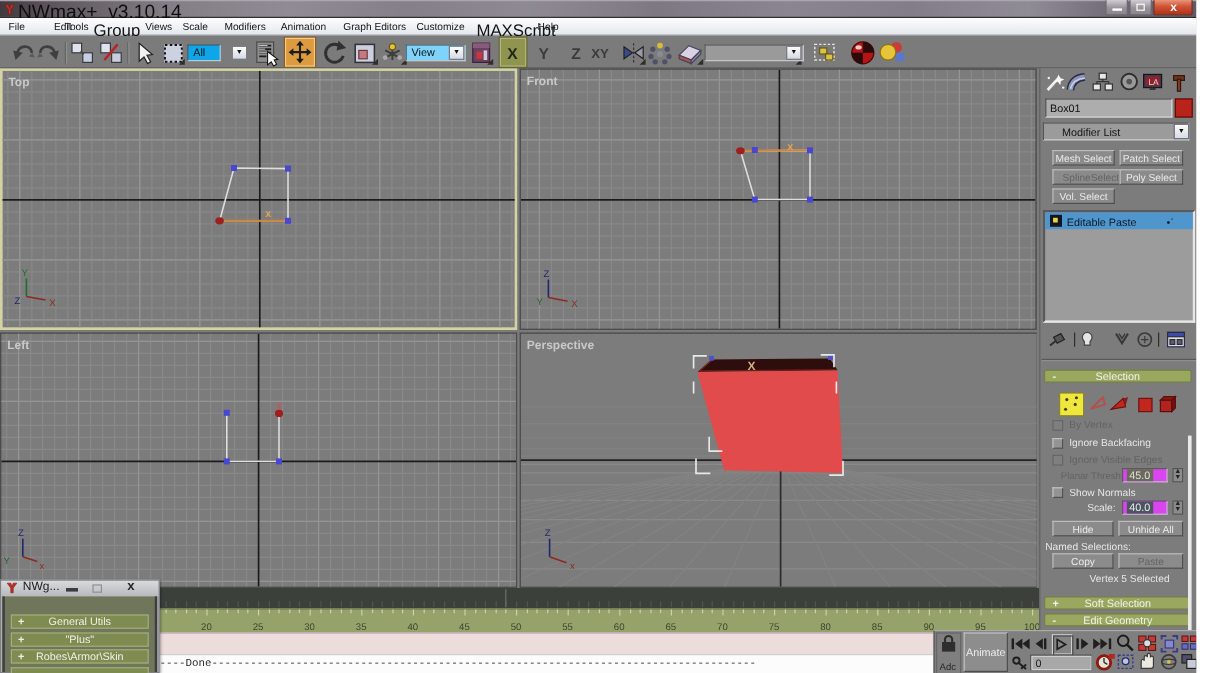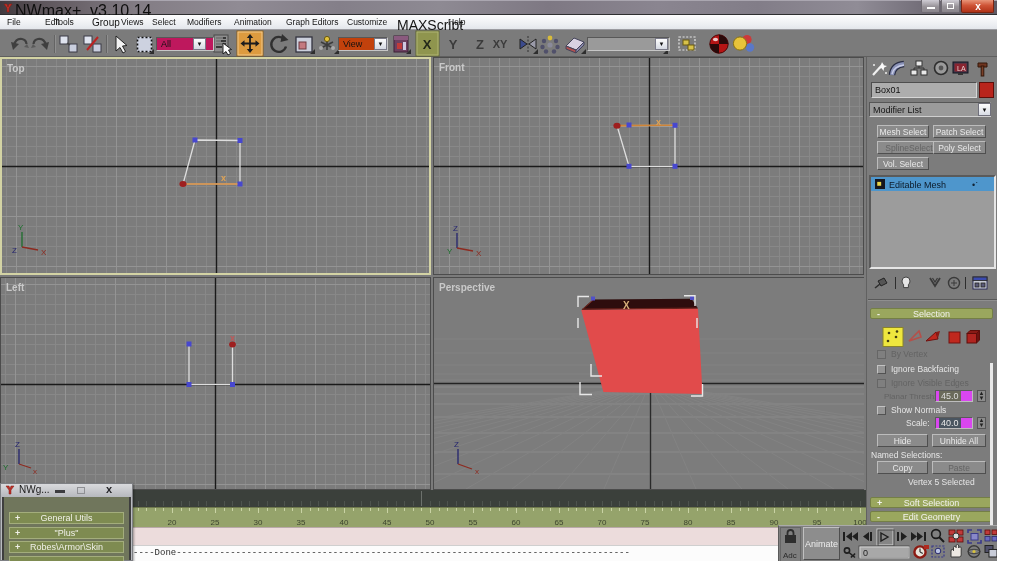--- a/index.html
+++ b/index.html
@@ -25,23 +25,23 @@
 <div class="abs" style="left:921px;top:0;width:19px;height:13px;background:linear-gradient(#cfccd4,#989399 55%,#8a858c);border:1px solid #6f6a72;border-top:none;border-radius:0 0 2px 2px"></div>
 <div class="abs" style="left:927px;top:7px;width:8px;height:2px;background:#fdfdfd"></div>
 <div class="abs" style="left:941px;top:0;width:19px;height:13px;background:linear-gradient(#cfccd4,#989399 55%,#8a858c);border:1px solid #6f6a72;border-top:none;border-radius:0 0 2px 2px"></div>
 <div class="abs" style="left:947px;top:3px;width:7px;height:6px;border:1px solid #fdfdfd"></div>
 <div class="abs" style="left:961px;top:0;width:33px;height:13px;background:linear-gradient(#e89579,#cf5436 45%,#b03218);border:1px solid #7c2410;border-top:none;border-radius:0 0 2px 2px"></div>
 <div class="abs" style="left:972px;top:0px;width:12px;height:12px;color:#fff;font-size:10px;font-weight:bold;text-align:center;line-height:13px">x</div>
 <div class="abs" style="left:0;top:15px;width:997px;height:15px;background:linear-gradient(#fdfdfe,#eceef2 70%,#e3e6eb);border-bottom:1px solid #9b9ba1"></div>
 <div class="abs" style="left:7px;top:17px;font-size:8.5px;color:#141414">File</div>
 <div class="abs" style="left:45px;top:17px;font-size:8.5px;color:#141414">Edit</div>
 <div class="abs" style="left:54px;top:17px;font-size:8.5px;color:#141414">Tools</div>
-<div class="abs" style="left:92px;top:17px;font-size:10px;color:#141414">Group</div>
+<div class="abs" style="left:78px;top:17px;font-size:14px;color:#141414">Group</div>
 <div class="abs" style="left:121px;top:17px;font-size:8.5px;color:#141414">Views</div>
-<div class="abs" style="left:152px;top:17px;font-size:8.5px;color:#141414">Select</div>
+<div class="abs" style="left:152px;top:17px;font-size:8.5px;color:#141414">Scale</div>
 <div class="abs" style="left:187px;top:17px;font-size:8.5px;color:#141414">Modifiers</div>
 <div class="abs" style="left:234px;top:17px;font-size:8.5px;color:#141414">Animation</div>
 <div class="abs" style="left:286px;top:17px;font-size:8.5px;color:#141414">Graph Editors</div>
 <div class="abs" style="left:347px;top:17px;font-size:8.5px;color:#141414">Customize</div>
 <div class="abs" style="left:397px;top:17px;font-size:14px;color:#141414">MAXScript</div>
 <div class="abs" style="left:448px;top:17px;font-size:8.5px;color:#141414">Help</div>
 <div class="abs" style="left:0;top:30px;width:997px;height:27px;background:#7b7b7b;border-bottom:1px solid #5f5f5f"></div>
 <svg class="abs" style="left:0;top:30px" width="780" height="27">
     <path d="M14 15 Q16 8 22 9 Q26 9.6 26.5 14" fill="none" stroke="#3f3f3f" stroke-width="2.2"></path>
     <path d="M11 12 L19 14 L13 20 Z" fill="#3f3f3f"></path>
@@ -129,23 +129,23 @@
     <circle cx="750" cy="17.5" r="4.2" fill="#5a78c8"></circle>
     <circle cx="740" cy="13.5" r="6.6" fill="#e8c43a" stroke="#8a7210"></circle>
     <path d="M149 24 l5 0 l0 -5 Z" fill="#2e2e2e"></path>
     <path d="M310 24 l5 0 l0 -5 Z" fill="#2e2e2e"></path>
     <path d="M334 24 l5 0 l0 -5 Z" fill="#2e2e2e"></path>
     <path d="M406 24 l5 0 l0 -5 Z" fill="#2e2e2e"></path>
     <path d="M533 24 l5 0 l0 -5 Z" fill="#2e2e2e"></path>
     <path d="M581 24 l5 0 l0 -5 Z" fill="#2e2e2e"></path>
     <path d="M663 24 l5 0 l0 -5 Z" fill="#2e2e2e"></path>
   </svg>
-<div class="abs" style="left:156px;top:37px;width:58px;height:14px;background:#be185d;border-top:1px solid #585858;border-left:1px solid #585858;border-bottom:1px solid #c6c6c6;border-right:1px solid #c6c6c6;font-size:9px;color:#111;line-height:13px;padding-left:4px">All</div>
+<div class="abs" style="left:156px;top:37px;width:28px;height:14px;background:#0ea5e9;border-top:1px solid #585858;border-left:1px solid #585858;border-bottom:1px solid #c6c6c6;border-right:1px solid #c6c6c6;font-size:9px;color:#111;line-height:13px;padding-left:4px">All</div>
 <div class="abs" style="left:193px;top:38px;width:13px;height:12px;background:linear-gradient(#fdfdfd,#d5d9e2);border:1px solid #7a7a88;font-size:6px;text-align:center;line-height:11px;color:#111">▼</div>
-<div class="abs" style="left:338px;top:37px;width:50px;height:14px;background:#c2410c;border-top:1px solid #585858;border-left:1px solid #585858;border-bottom:1px solid #c6c6c6;border-right:1px solid #c6c6c6;font-size:9px;color:#111;line-height:13px;padding-left:4px">View</div>
+<div class="abs" style="left:338px;top:37px;width:50px;height:14px;background:#7dd3fc;border-top:1px solid #585858;border-left:1px solid #585858;border-bottom:1px solid #c6c6c6;border-right:1px solid #c6c6c6;font-size:9px;color:#111;line-height:13px;padding-left:4px">View</div>
 <div class="abs" style="left:374px;top:38px;width:13px;height:12px;background:linear-gradient(#fdfdfd,#d5d9e2);border:1px solid #7a7a88;font-size:6px;text-align:center;line-height:11px;color:#111">▼</div>
 <div class="abs" style="left:587px;top:37px;width:83px;height:14px;background:#9a9a9a;border-top:1px solid #585858;border-left:1px solid #585858;border-bottom:1px solid #c6c6c6;border-right:1px solid #c6c6c6"></div>
 <div class="abs" style="left:655px;top:38px;width:13px;height:12px;background:linear-gradient(#fdfdfd,#d5d9e2);border:1px solid #7a7a88;font-size:6px;text-align:center;line-height:11px;color:#111">▼</div>
 <div class="abs" style="left:0;top:57px;width:431px;height:218px;background:#d3d3a4"></div>
 <svg class="abs" style="left:2px;top:59px" width="427" height="214">
 <rect x="0" y="0" width="427" height="214" fill="#7c7c7c"></rect>
     <path d="M4.5 0V214M14.5 0V214M24.5 0V214M34.5 0V214M44.5 0V214M54.5 0V214M64.5 0V214M74.5 0V214M84.5 0V214M94.5 0V214M104.5 0V214M114.5 0V214M124.5 0V214M134.5 0V214M144.5 0V214M154.5 0V214M164.5 0V214M174.5 0V214M184.5 0V214M194.5 0V214M204.5 0V214M214.5 0V214M224.5 0V214M234.5 0V214M244.5 0V214M254.5 0V214M264.5 0V214M274.5 0V214M284.5 0V214M294.5 0V214M304.5 0V214M314.5 0V214M324.5 0V214M334.5 0V214M344.5 0V214M354.5 0V214M364.5 0V214M374.5 0V214M384.5 0V214M394.5 0V214M404.5 0V214M414.5 0V214M424.5 0V214M0 7.5H427M0 17.5H427M0 27.5H427M0 37.5H427M0 47.5H427M0 57.5H427M0 67.5H427M0 77.5H427M0 87.5H427M0 97.5H427M0 107.5H427M0 117.5H427M0 127.5H427M0 137.5H427M0 147.5H427M0 157.5H427M0 167.5H427M0 177.5H427M0 187.5H427M0 197.5H427M0 207.5H427" stroke="#888888" stroke-width="1"></path>
     <path d="M14.5 0V214M64.5 0V214M114.5 0V214M164.5 0V214M214.5 0V214M264.5 0V214M314.5 0V214M364.5 0V214M414.5 0V214M0 7.5H427M0 57.5H427M0 107.5H427M0 157.5H427M0 207.5H427" stroke="#949494" stroke-width="1"></path>
     <path d="M214.5 0V214M0 107.5H427" stroke="#1a1a1a" stroke-width="1.4"></path>
 <path d="M193 81 L238 81.5 L238 125 L181 125 Z" fill="none" stroke="#dedede" stroke-width="1.3"></path>
@@ -540,32 +540,32 @@
       <text x="4" y="9.5" font-size="7" fill="#e8d0d0" font-family="Liberation Sans">LA</text>
       <rect x="5" y="12" width="5" height="2" fill="#333"></rect>
     </g>
     <g transform="translate(109,3)">
       <path d="M3 3 h9 v4 h-9 Z" fill="#6e3520" stroke="#35180a"></path>
       <rect x="6.2" y="6" width="2.6" height="10" fill="#7a4028" stroke="#35180a"></rect>
     </g>
   </svg>
 <div class="abs" style="left:871px;top:82px;width:106px;height:16px;background:#adadad;border-top:1px solid #4e4e4e;border-left:1px solid #4e4e4e;border-bottom:1px solid #d6d6d6;border-right:1px solid #d6d6d6;font-size:9px;color:#101010;line-height:15px;padding-left:3px">Box01</div>
 <div class="abs" style="left:979px;top:82px;width:15px;height:16px;background:#b8241c;border:1px solid #5e0e0a"></div>
-<div class="abs" style="left:869px;top:102px;width:122px;height:15px;background:#9b9b9b;border-top:1px solid #565656;border-left:1px solid #565656;border-bottom:1px solid #cfcfcf;border-right:1px solid #cfcfcf;font-size:9px;color:#141414;line-height:14px;padding-left:3px">Modifier List</div>
+<div class="abs" style="left:869px;top:102px;width:122px;height:15px;background:#9b9b9b;border-top:1px solid #565656;border-left:1px solid #565656;border-bottom:1px solid #cfcfcf;border-right:1px solid #cfcfcf;font-size:9px;color:#141414;line-height:14px;padding-left:15px">Modifier List</div>
 <div class="abs" style="left:978px;top:103px;width:13px;height:13px;background:linear-gradient(#fdfdfd,#d8dce4);border:1px solid #70707c;font-size:6px;text-align:center;line-height:12px;color:#111">▼</div>
 <div class="btn" style="left:877px;top:125px;width:52px;height:13px">Mesh Select</div>
 <div class="btn" style="left:933px;top:125px;width:53px;height:13px">Patch Select</div>
 <div class="btn" style="left:877px;top:141px;width:64px;height:13px;color:#646464">SplineSelect</div>
 <div class="btn" style="left:933px;top:141px;width:53px;height:13px">Poly Select</div>
 <div class="btn" style="left:877px;top:157px;width:52px;height:13px">Vol. Select</div>
 <div class="abs" style="left:869px;top:175px;width:127px;height:94px;background:#9c9c9c;border-top:2px solid #5a5a5a;border-left:2px solid #5a5a5a;border-bottom:2px solid #e6e6e6;border-right:2px solid #e6e6e6"></div>
 <div class="abs" style="left:871px;top:177px;width:123px;height:14px;background:#4e96cc"></div>
 <div class="abs" style="left:875px;top:179px;width:10px;height:10px;background:#16161e"></div>
 <div class="abs" style="left:877px;top:179px;font-size:8px;color:#e8d44a;font-weight:bold">■</div>
-<div class="abs" style="left:889px;top:180px;font-size:9px;color:#0c1a28">Editable Mesh</div>
+<div class="abs" style="left:889px;top:180px;font-size:9px;color:#0c1a28">Editable Paste</div>
 <div class="abs" style="left:972px;top:180px;font-size:9px;color:#123">•<span style="position:relative;top:-3px">·</span></div>
 <svg class="abs" style="left:866px;top:273px" width="131" height="20">
     <g stroke="#2e2e2e" fill="none">
       <path d="M12 8 l6 -3 l3 5 l-6 3 Z" fill="#555" stroke="#222"></path>
       <path d="M14 11 L9 15" stroke-width="1.6"></path>
       <line x1="29.5" y1="4" x2="29.5" y2="16"></line>
       <path d="M40 4 a4 4 0 0 1 4 4 q0 2.4 -1.6 3.6 l0 3 h-4.8 l0 -3 Q36 10.4 36 8 a4 4 0 0 1 4-4 Z" fill="#e6e6e6" stroke="#444"></path>
       <path d="M64 5 l5 8 l5 -8" stroke-width="1.8" stroke="#3a3a3a"></path>
       <path d="M66.5 5 l2.5 4 l2.5 -4" stroke-width="1.2" stroke="#3a3a3a"></path>
       <circle cx="88" cy="10" r="5.5" fill="none" stroke="#3a3a3a" stroke-width="1.4"></circle>

